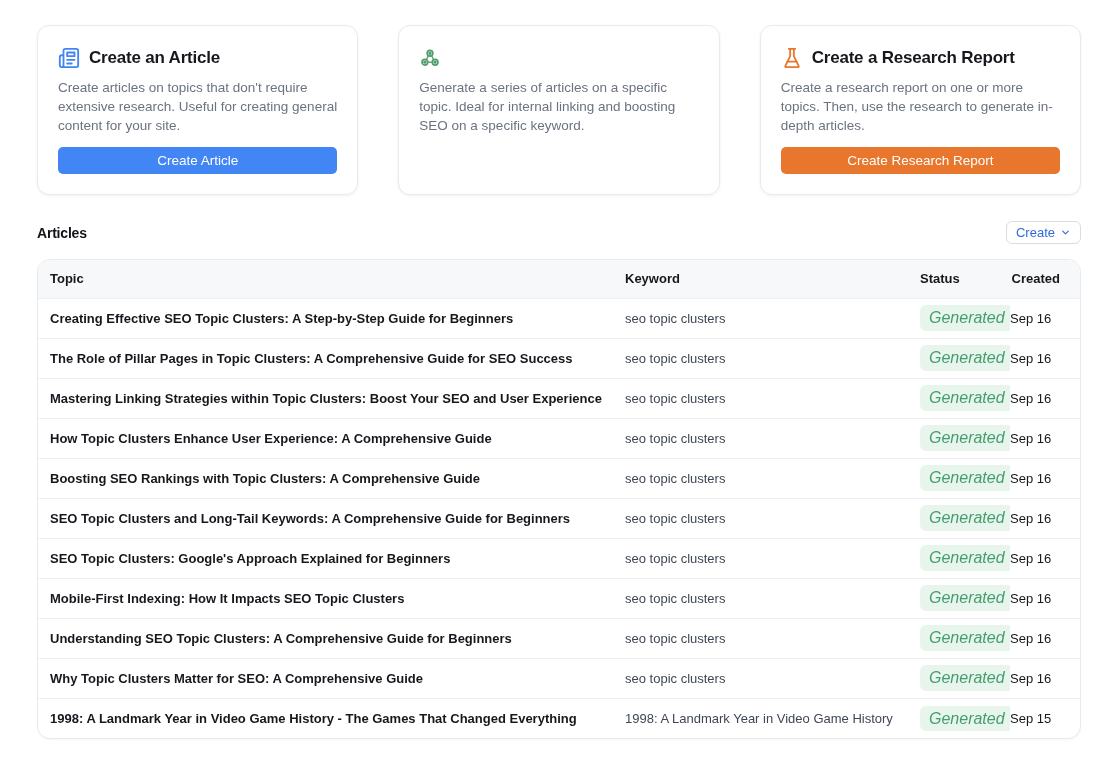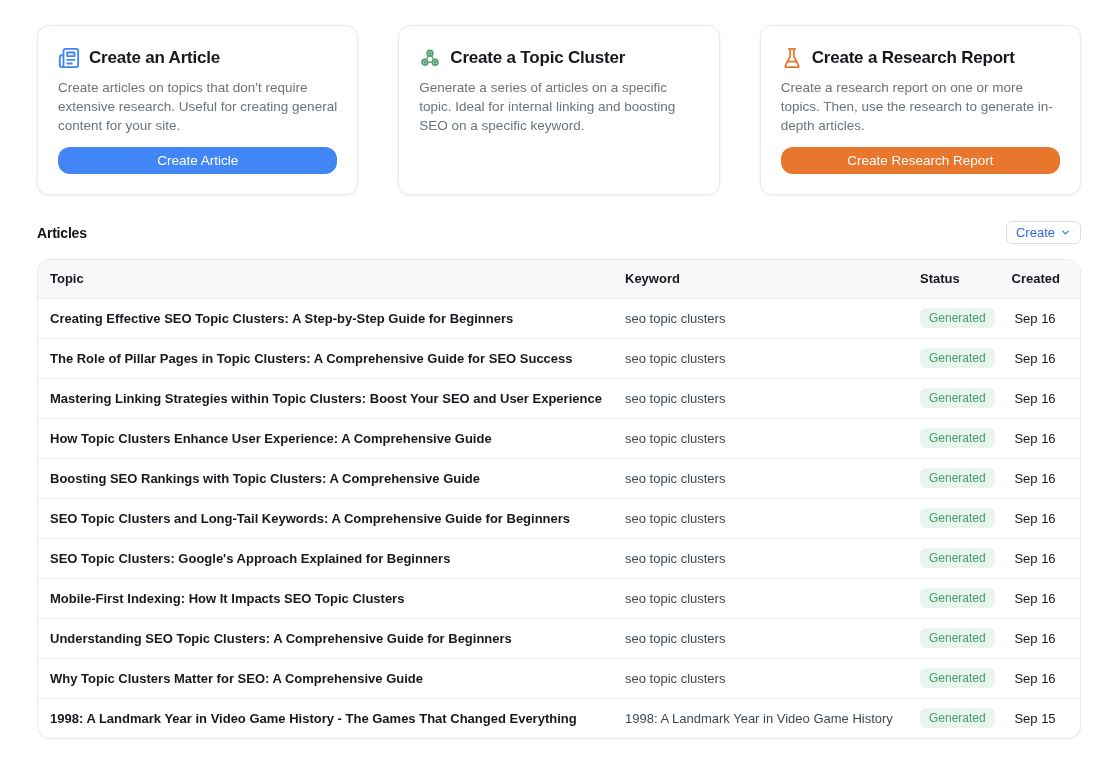--- a/index.html
+++ b/index.html
@@ -30,21 +30,21 @@
   .icon-blue   { color: #4285f4; }
   .icon-green  { color: #4f9d69; }
   .icon-orange { color: #e8762d; }
   .card-title { font-size: 17px; font-weight: 700; letter-spacing: -0.2px; color: #16181d; }
   .card-desc {
     font-size: 13.5px; line-height: 19px; color: #6b7280;
     margin-bottom: auto;
   }
   .card-btn {
     width: 100%; height: 27px;
-    border: none; border-radius: 12px;
+    border: none; border-radius: 5px;
     color: #ffffff; font-family: inherit;
     font-size: 13.5px; font-weight: 500;
     cursor: pointer;
   }
 
   
   .section-head {
     width: 1044px;
     display: flex; align-items: center; justify-content: space-between;
     margin-top: 26px; margin-bottom: 15px;
@@ -87,29 +87,30 @@
   th.h-created { text-align: right; padding-right: 20px; }
   tbody td {
     height: 40px;
     border-top: 1px solid #edeff2;
     font-size: 13px;
     vertical-align: middle;
     white-space: nowrap; overflow: hidden; text-overflow: ellipsis;
   }
   td.td-topic   { padding-left: 12px; font-weight: 700; color: #16181d; }
   td.td-keyword { color: #3f4754; }
-  td.td-created { text-align: center; padding-right: 20px; color: #16181d; }
+  td.td-created { text-align: left; padding-right: 20px; color: #16181d; }
   .badge {
     display: inline-block;
     background: #e8f5ed;
     color: #459d6e;
-    font-size: 12px; font-weight: 500;
+    font-size: 16px; font-weight: 500;
     padding: 3px 9px;
     border-radius: 6px;
     line-height: 1.2;
+    font-style: italic;
   }
 </style>
 </head>
 <body>
 
 <div class="page">
 
   <div class="cards-row">
 
     <section class="card">
@@ -136,21 +137,20 @@
               <circle cx="6.4" cy="16.6" r="3.1"></circle>
               <circle cx="17.6" cy="16.6" r="3.1"></circle>
             <circle cx="12" cy="6.8" r="0.9" fill="currentColor"></circle>
               <circle cx="6.4" cy="16.6" r="0.9" fill="currentColor"></circle>
               <circle cx="17.6" cy="16.6" r="0.9" fill="currentColor"></circle>
             <path d="M10.3 9.4 8 13.9" stroke-width="1.4"></path>
               <path d="M13.7 9.4 16 13.9" stroke-width="1.4"></path>
               <path d="M9.5 16.6h5" stroke-width="1.4"></path>
           </svg>
         </span>
-        <h2 class="card-title">Create a Topic Cluster</h2>
       </div>
       <p class="card-desc">Generate a series of articles on a specific topic. Ideal for internal linking and boosting SEO on a specific keyword.</p>
     </section>
 
     <section class="card">
       <div class="card-head">
         <span class="card-icon icon-orange">
           <svg viewBox="0 0 24 24" fill="none" stroke="currentColor" stroke-width="2" stroke-linecap="round" stroke-linejoin="round">
             <path d="M10 2v7.527a2 2 0 0 1-.211.896L4.72 20.55a1 1 0 0 0 .9 1.45h12.76a1 1 0 0 0 .9-1.45l-5.069-10.127A2 2 0 0 1 14 9.527V2"></path>
             <path d="M8.5 2h7"></path>

